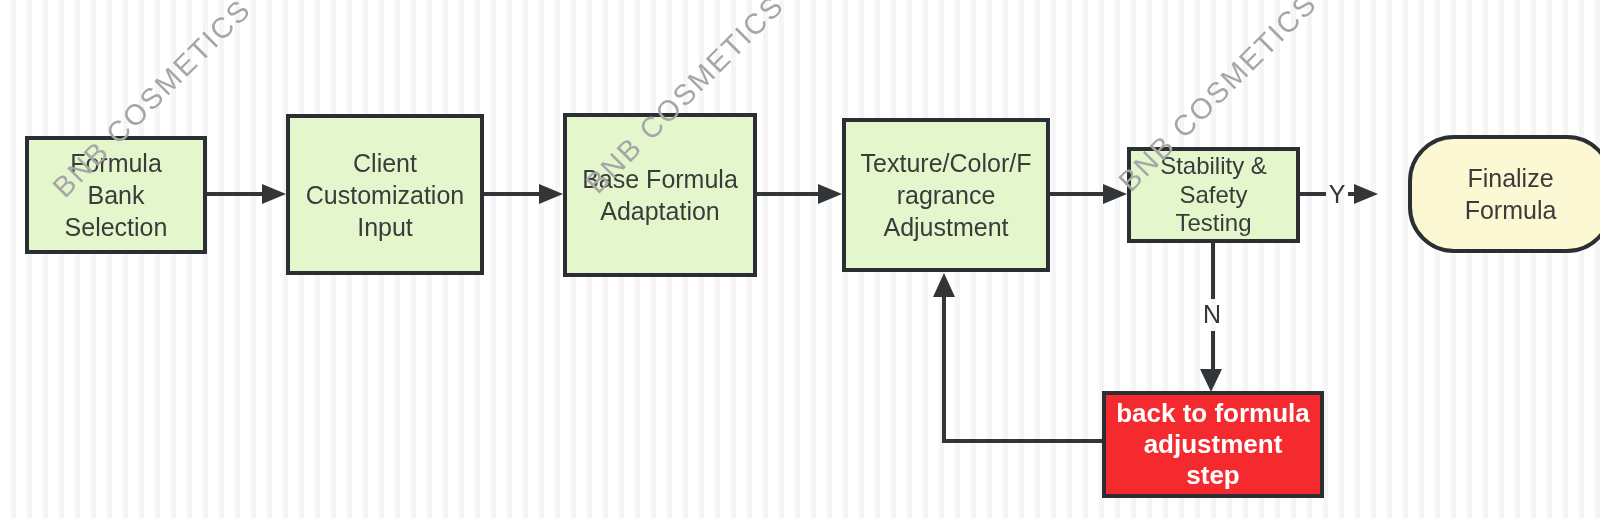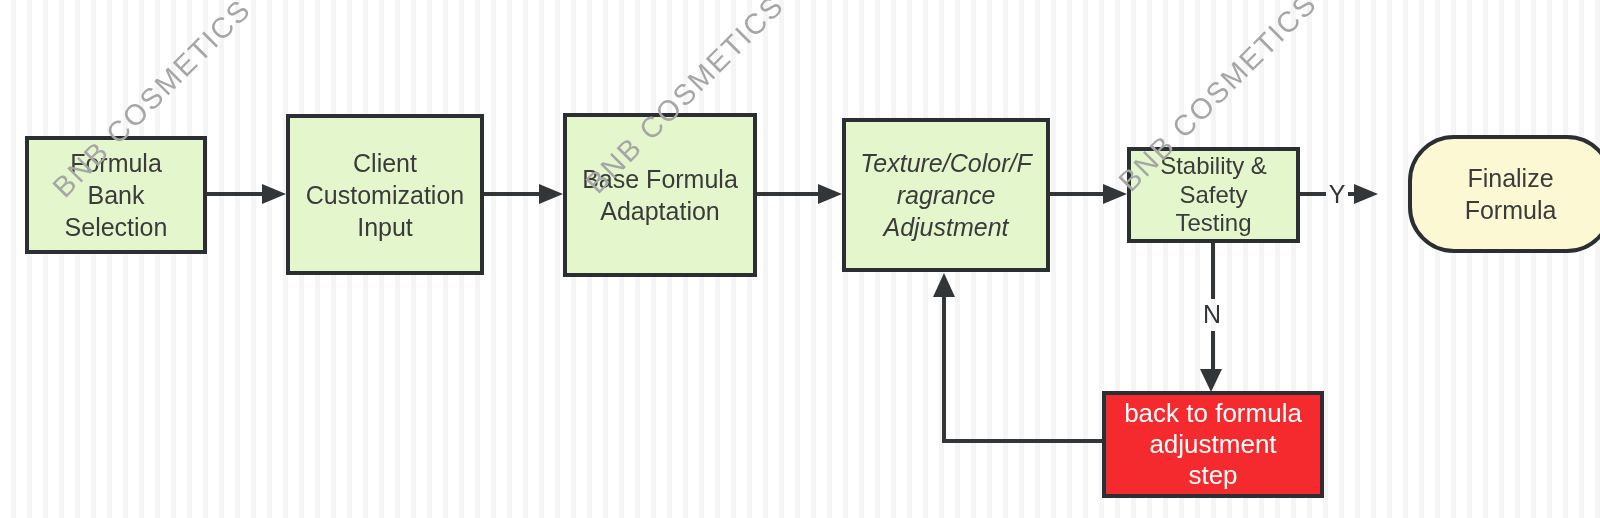--- a/index.html
+++ b/index.html
@@ -37,29 +37,29 @@
     z-index: 2;
   }
   .process { background: var(--process-fill, #e4f6cc); }
   .terminal {
     background: var(--terminal-fill, #fbf8d3);
     border-radius: 46px;
   }
   .alert {
     background: var(--alert-fill, #f42a2e);
     color: var(--alert-text, #ffffff);
-    font-weight: normal;
+    font-weight: bold;
     font-size: 26px;
     line-height: 1.2;
   }
 
   #node-formula-bank   { left: 25px;   top: 136px; width: 182px; height: 118px; }
   #node-client         { left: 286px;  top: 114px; width: 198px; height: 161px; }
   #node-base           { left: 563px;  top: 113px; width: 194px; height: 164px; }
-  #node-texture        { left: 842px;  top: 118px; width: 208px; height: 154px; font-style: italic; }
+  #node-texture        { left: 842px;  top: 118px; width: 208px; height: 154px; }
   #node-stability      { left: 1127px; top: 147px; width: 173px; height: 96px; font-size: 24px; line-height: 1.2; }
   #node-finalize       { left: 1408px; top: 135px; width: 205px; height: 118px; }
   #node-back           { left: 1102px; top: 391px; width: 222px; height: 107px; }
 
   
   .h-line, .v-line {
     position: absolute;
     background: var(--arrow, #333638);
     z-index: 1;
   }

